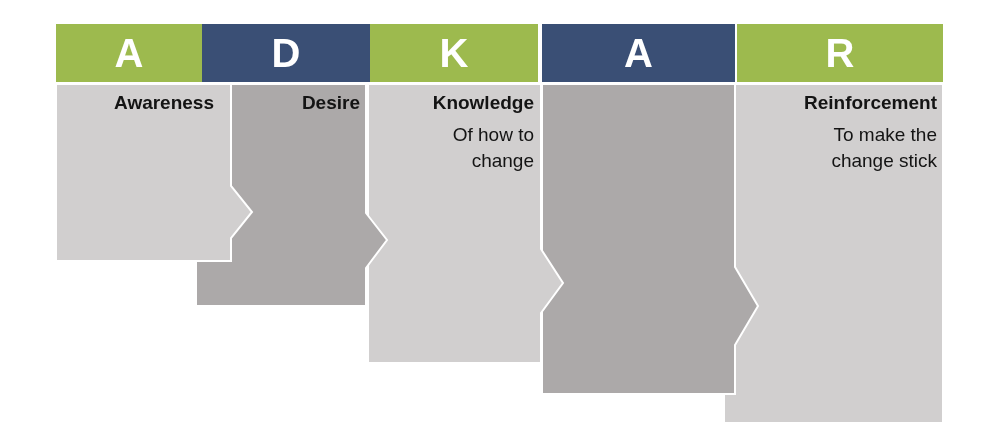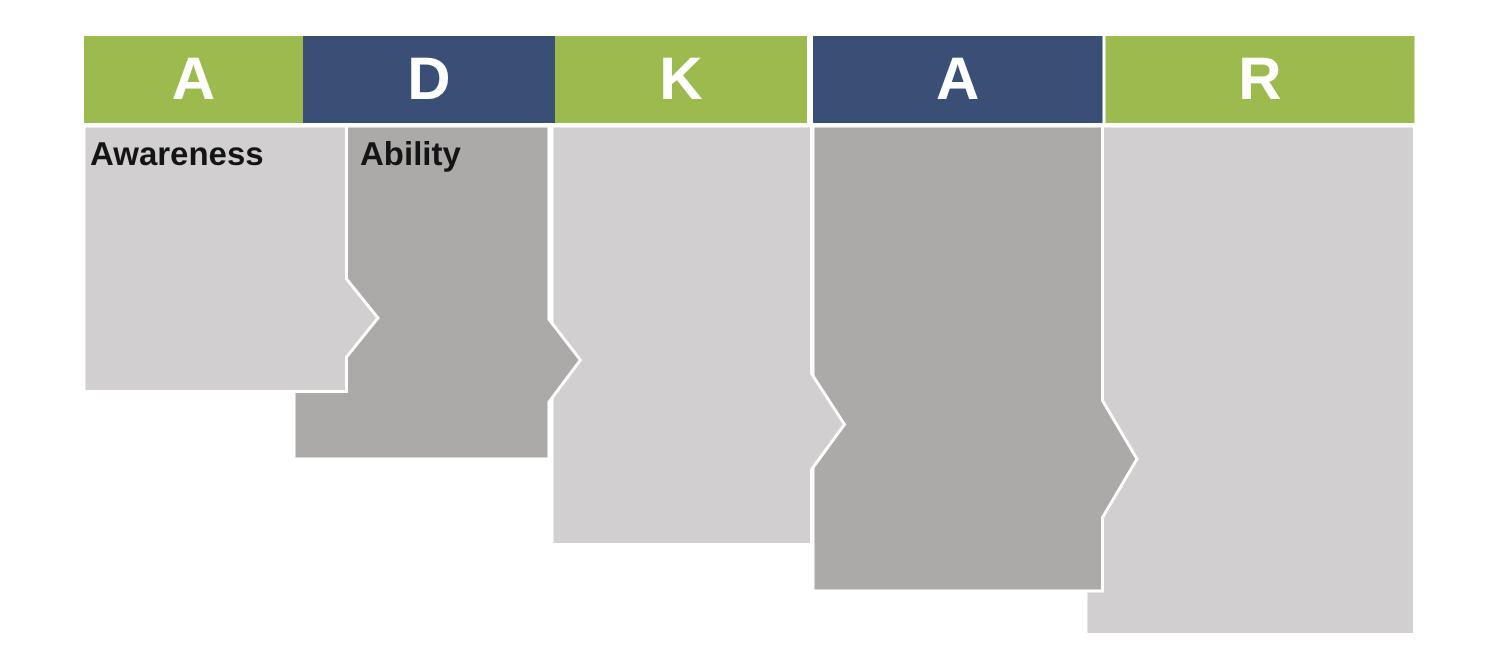--- a/index.html
+++ b/index.html
@@ -15,22 +15,23 @@
     position:absolute;top:24px;height:58px;
     display:flex;align-items:center;justify-content:center;
     color:var(--c-letter,#fff);
     font-weight:bold;font-size:40px;line-height:1;
     user-select:none;
   }
   .hdr.green{background:var(--c-green,#9DBA4E);}
   .hdr.blue{background:var(--c-blue,#3A4F75);}
   .txt{
     position:absolute;top:90px;
+    text-align:right;
     color:var(--c-text,#111);
-    font-size:22px;line-height:26px;
+    font-size:19px;line-height:26px;
   }
   .txt .title{font-weight:bold;margin:0 0 6px 0;}
   .txt .desc{white-space:pre-line;}
 </style>
 </head>
 <body>
 
 <div class="canvas">
 
   <svg class="bodies" width="999" height="443" viewBox="0 0 999 443">
@@ -54,18 +55,28 @@
       <span>A</span>
     </div>
   <div class="hdr green" style="left:737px;width:206px;">
       <span>R</span>
     </div>
 
   <div class="txt" style="left:60px;width:154px;">
     <div class="title">Awareness</div>
   </div>
   <div class="txt" style="left:240px;width:120px;">
-    <div class="title">Ability</div>
+    <div class="title">Desire</div>
+  </div>
+  <div class="txt" style="left:380px;width:154px;">
+    <div class="title">Knowledge</div>
+    <div class="desc">Of how to
+change</div>
   </div>
   <div class="txt" style="left:570px;width:157px;">
+  </div>
+  <div class="txt" style="left:770px;width:167px;">
+    <div class="title">Reinforcement</div>
+    <div class="desc">To make the
+change stick</div>
   </div>
 
 </div>
 
 </body></html>

